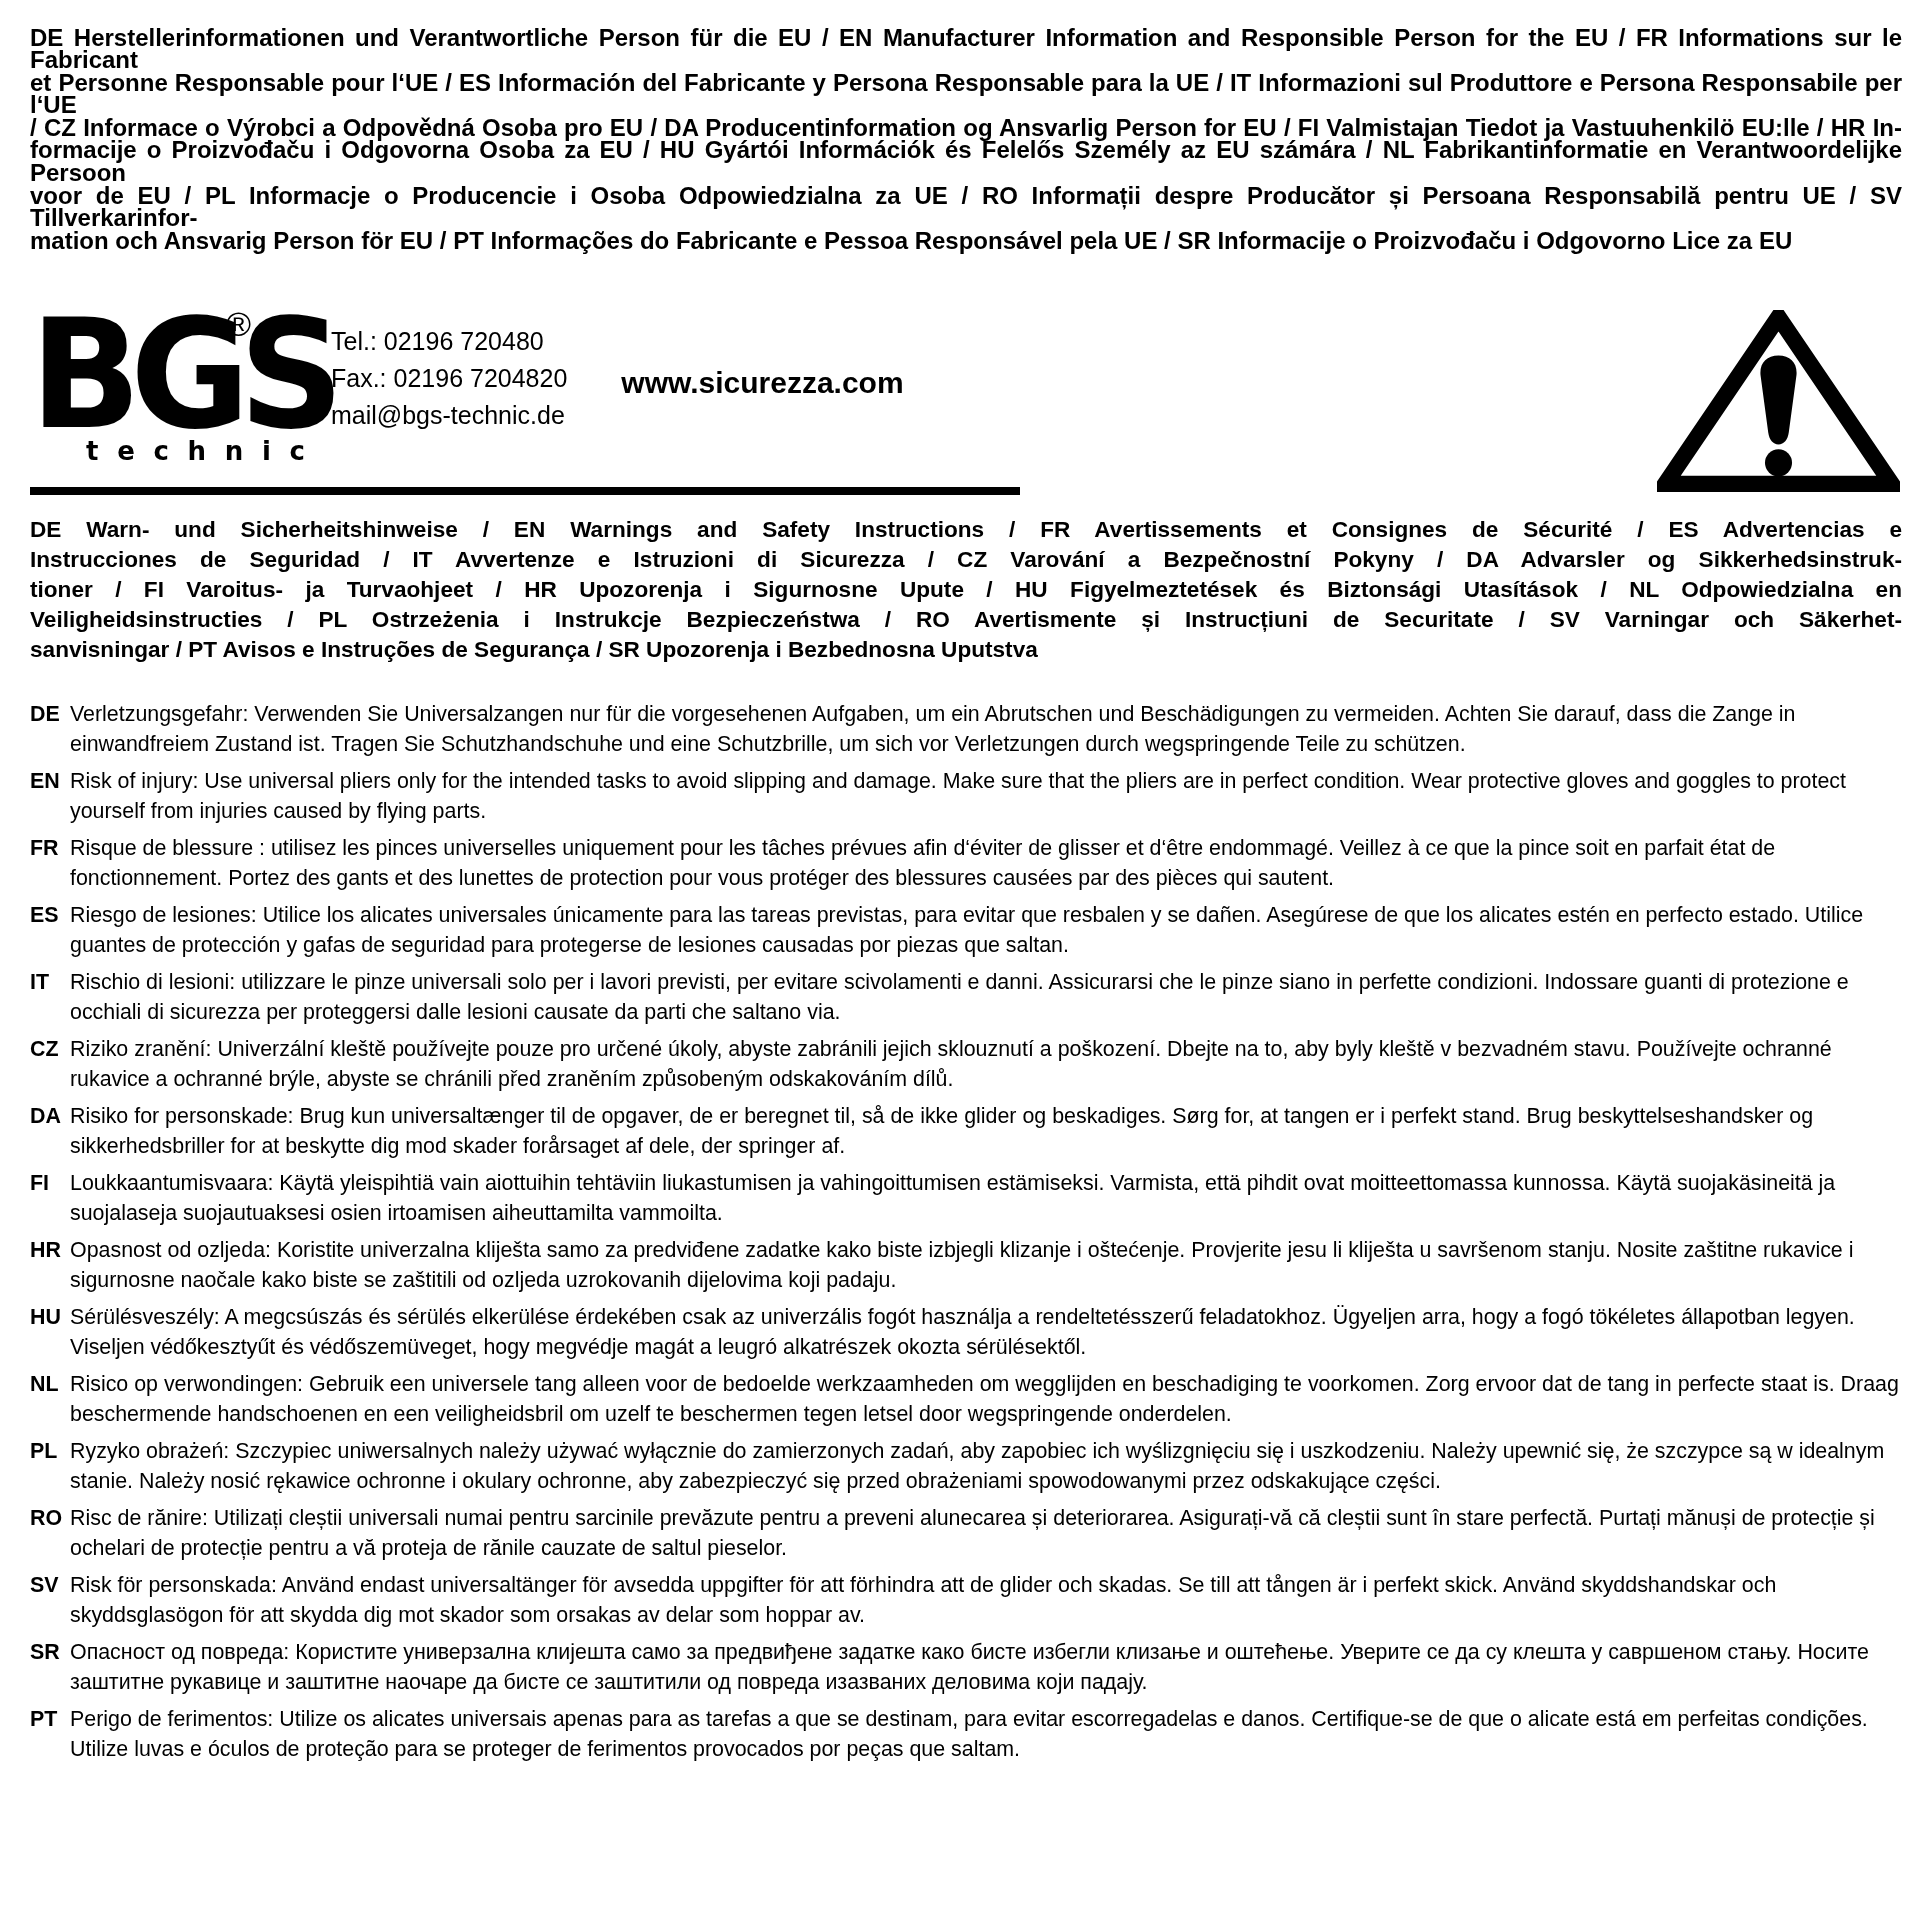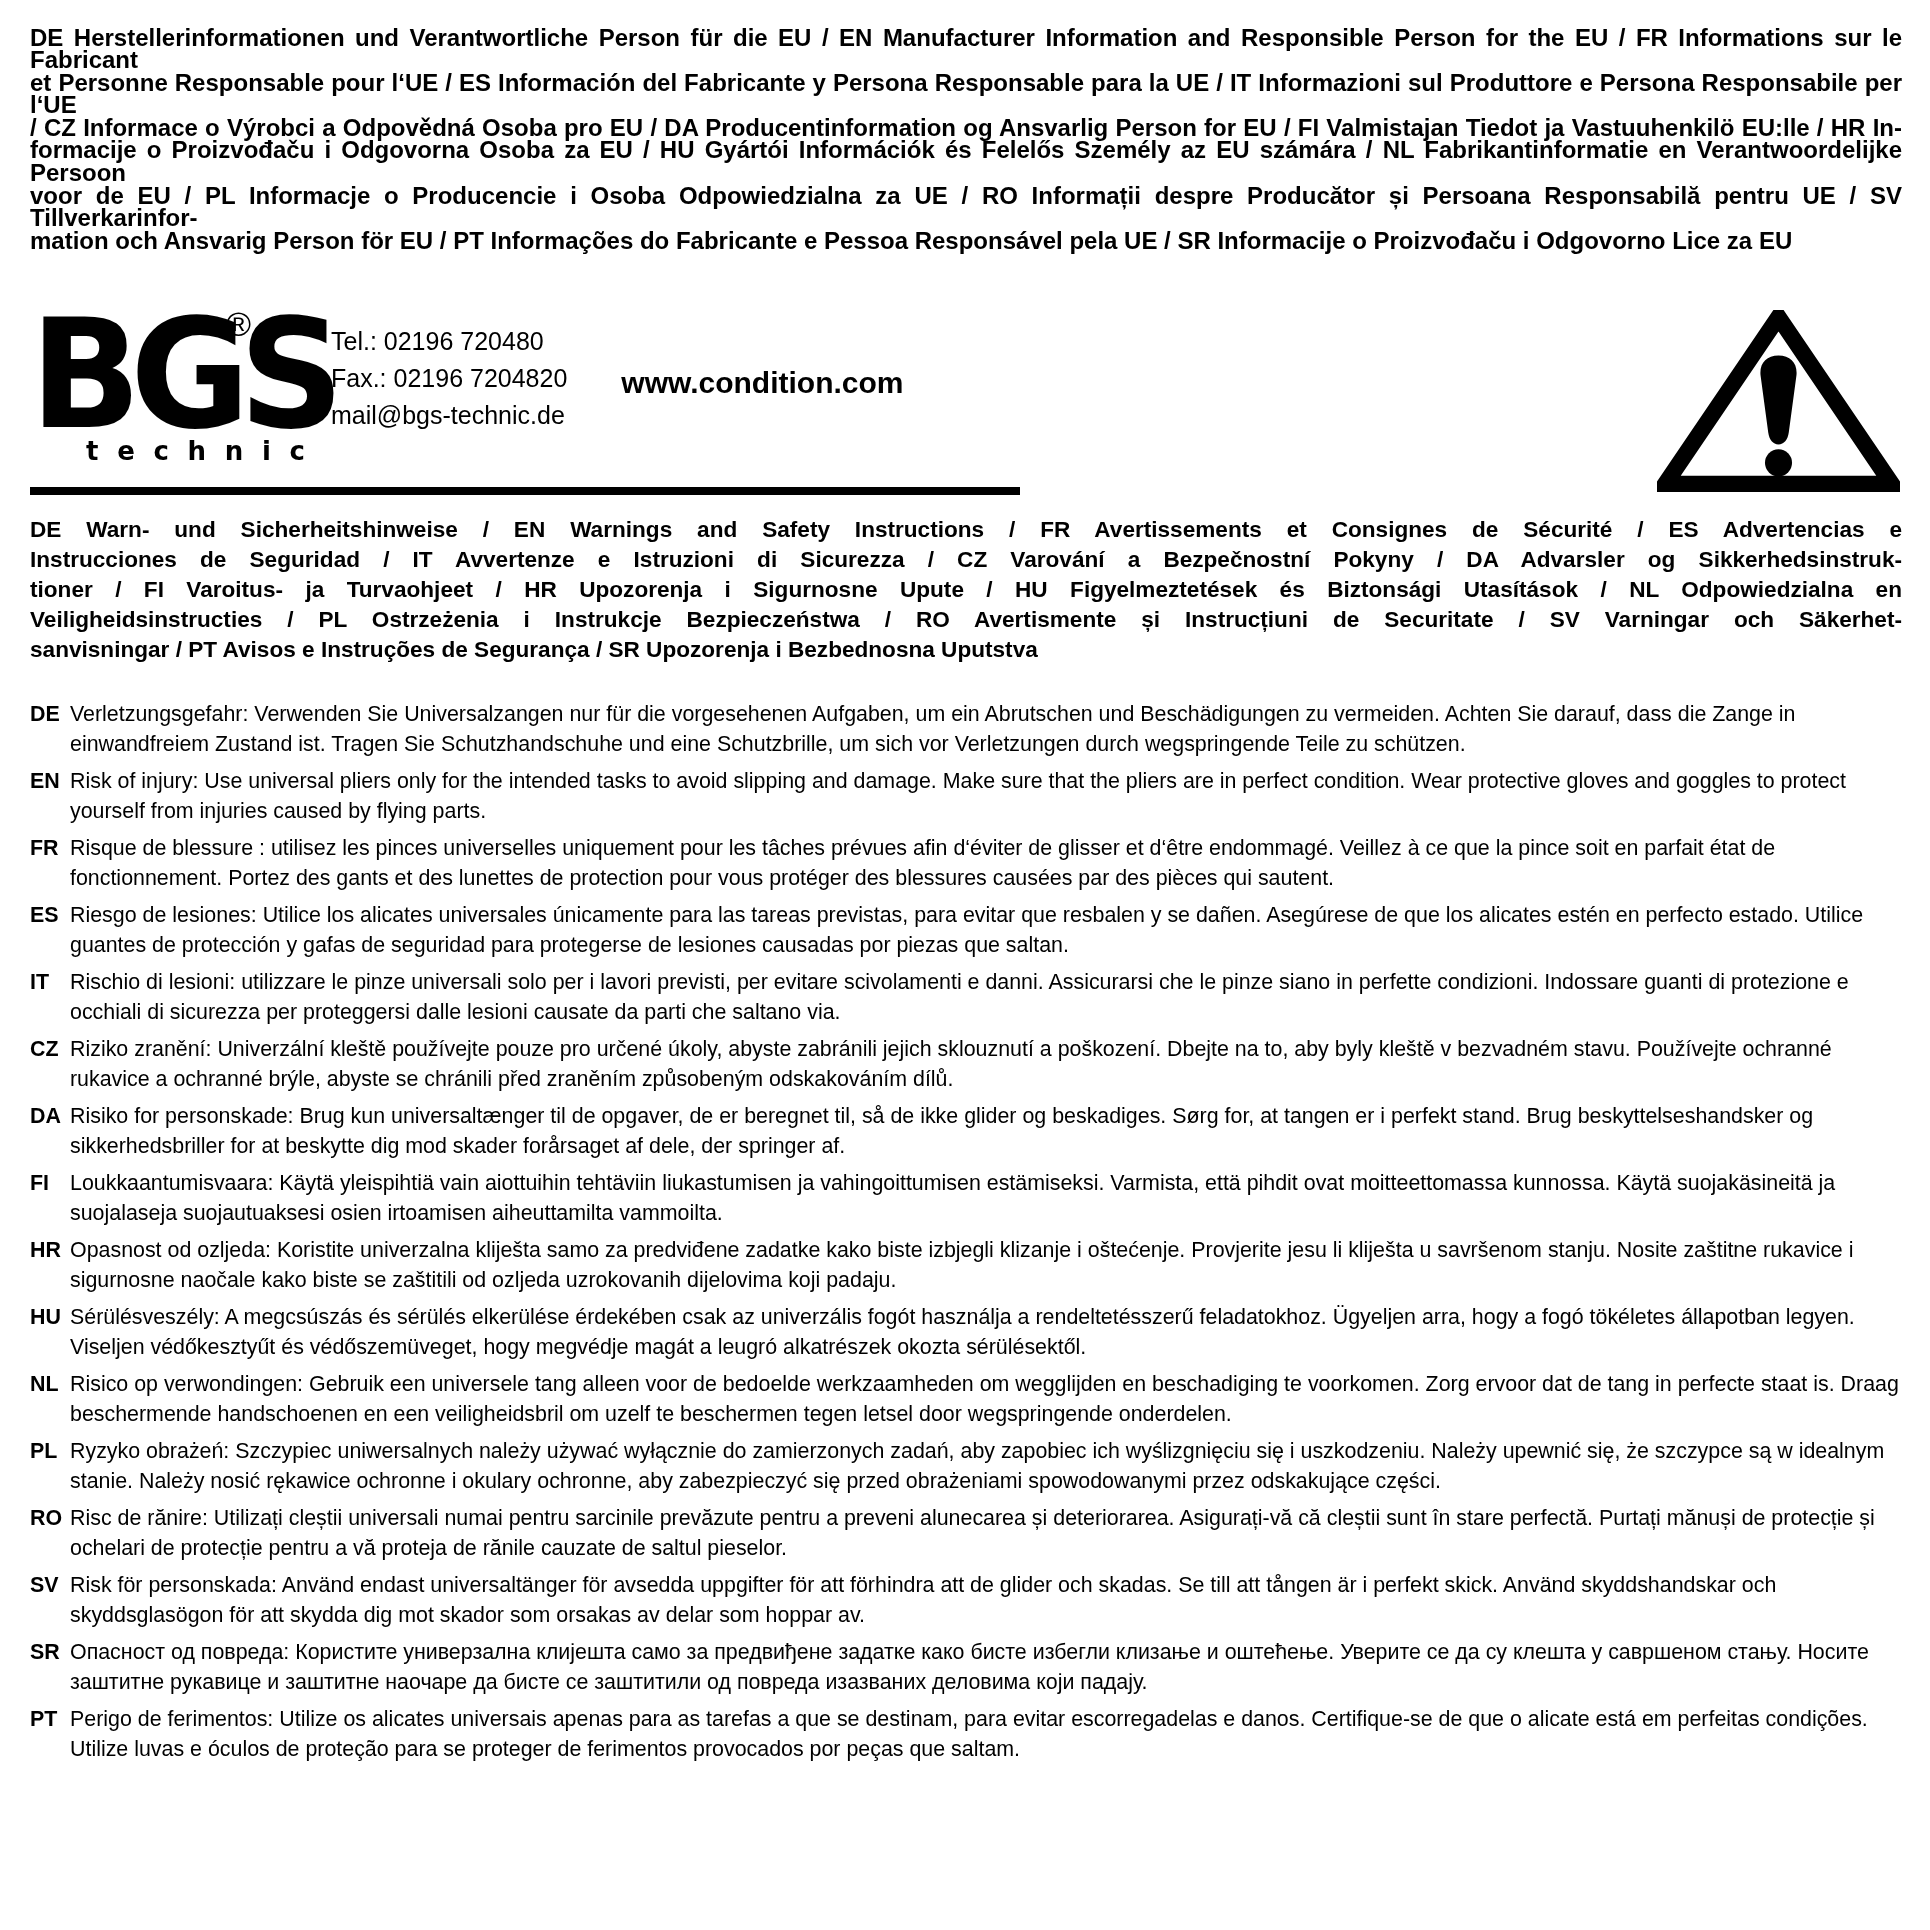--- a/index.html
+++ b/index.html
@@ -79,21 +79,21 @@
     <div class="logo-mark">
       <div class="logo-bgs">BGS</div>
       <div class="logo-reg">®</div>
       <div class="logo-technic">technic</div>
     </div>
     <div class="contact-col">
       <div>Tel.: 02196 720480</div>
       <div>Fax.: 02196 7204820</div>
       <div>mail@bgs-technic.de</div>
     </div>
-    <div class="website">www.condition.com</div>
+    <div class="website">www.sicurezza.com</div>
     <div class="triangle-wrap">
       <svg width="243" height="182" viewBox="0 0 104 78" xmlns="http://www.w3.org/2000/svg" aria-hidden="true">
         <polygon points="52,3 100.5,74.5 3.5,74.5" fill="#ffffff" stroke="#000000" stroke-width="7" stroke-linejoin="miter"></polygon>
         <path d="M52 19.5 C46.8 19.5 43.8 22.8 44.3 28 L47.6 52.5 C48 55.6 49.7 57.6 52 57.6 C54.3 57.6 56 55.6 56.4 52.5 L59.7 28 C60.2 22.8 57.2 19.5 52 19.5 Z" fill="#000000"></path>
         <circle cx="52" cy="65.5" r="5.8" fill="#000000"></circle>
       </svg>
     </div>
   </div>
 
   <div class="divider"></div>

